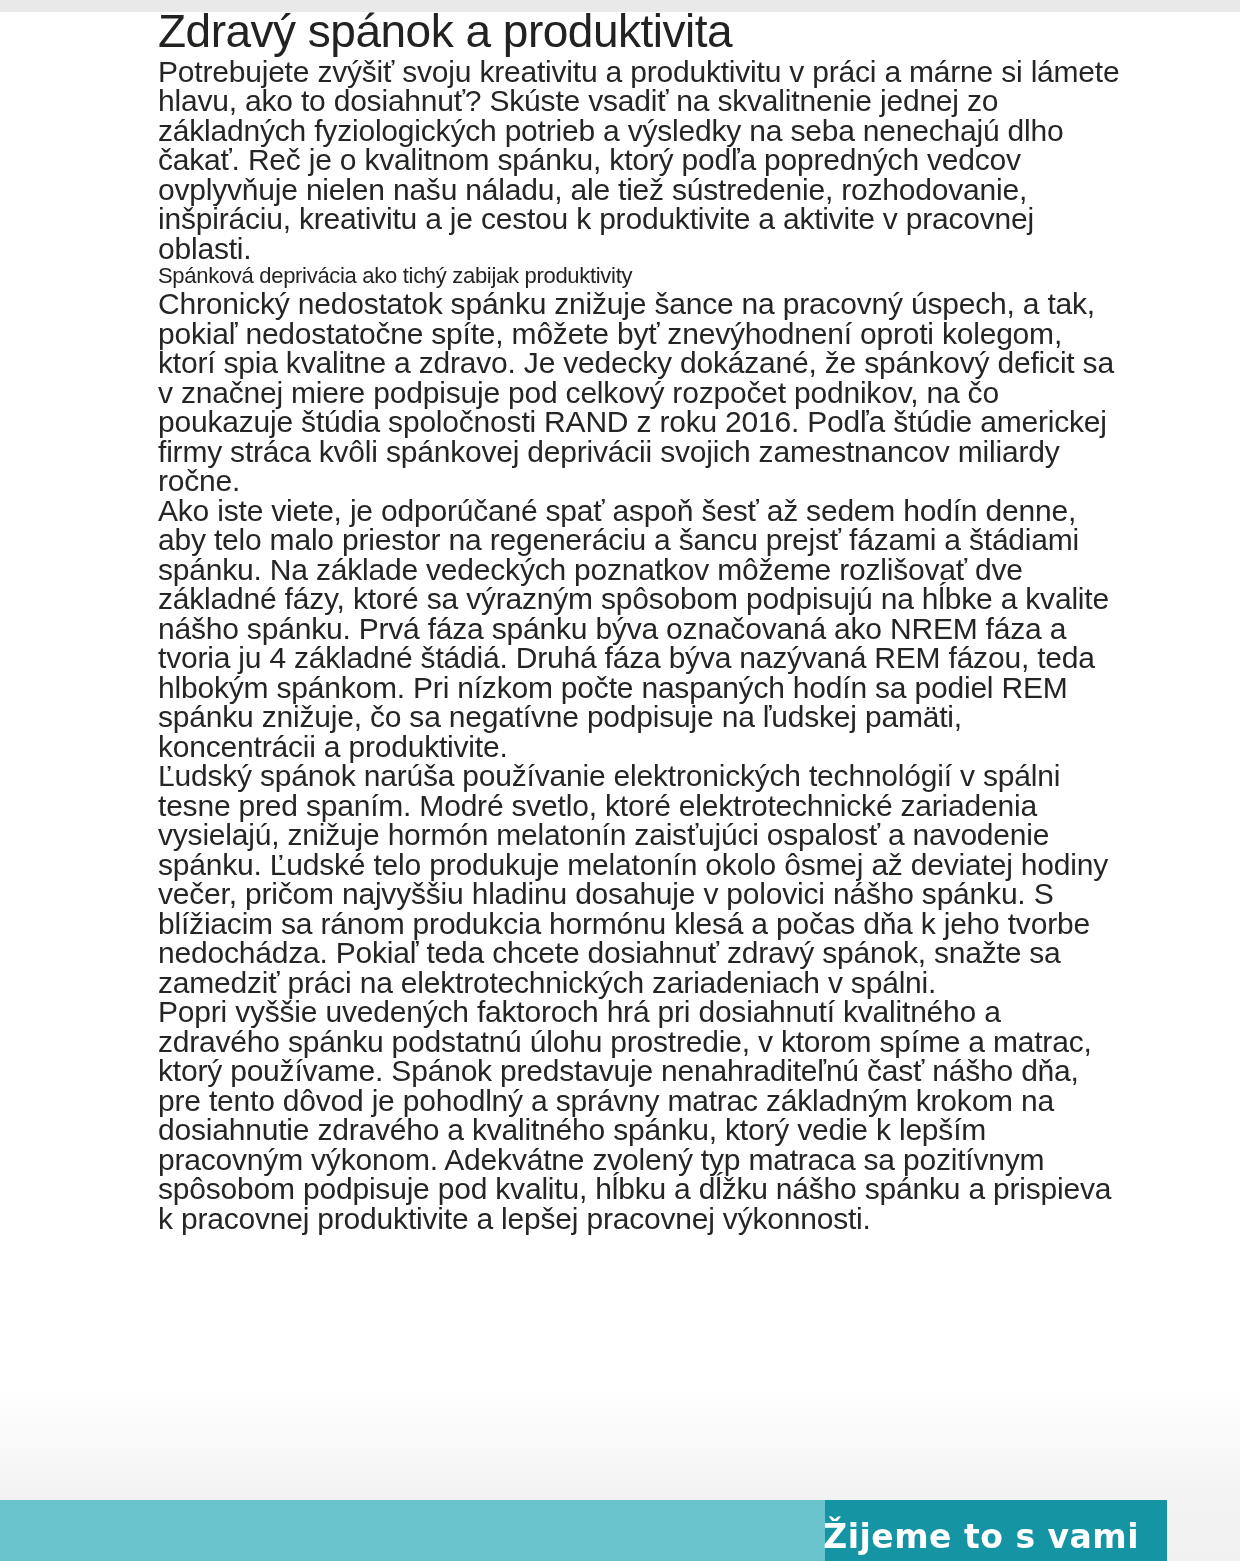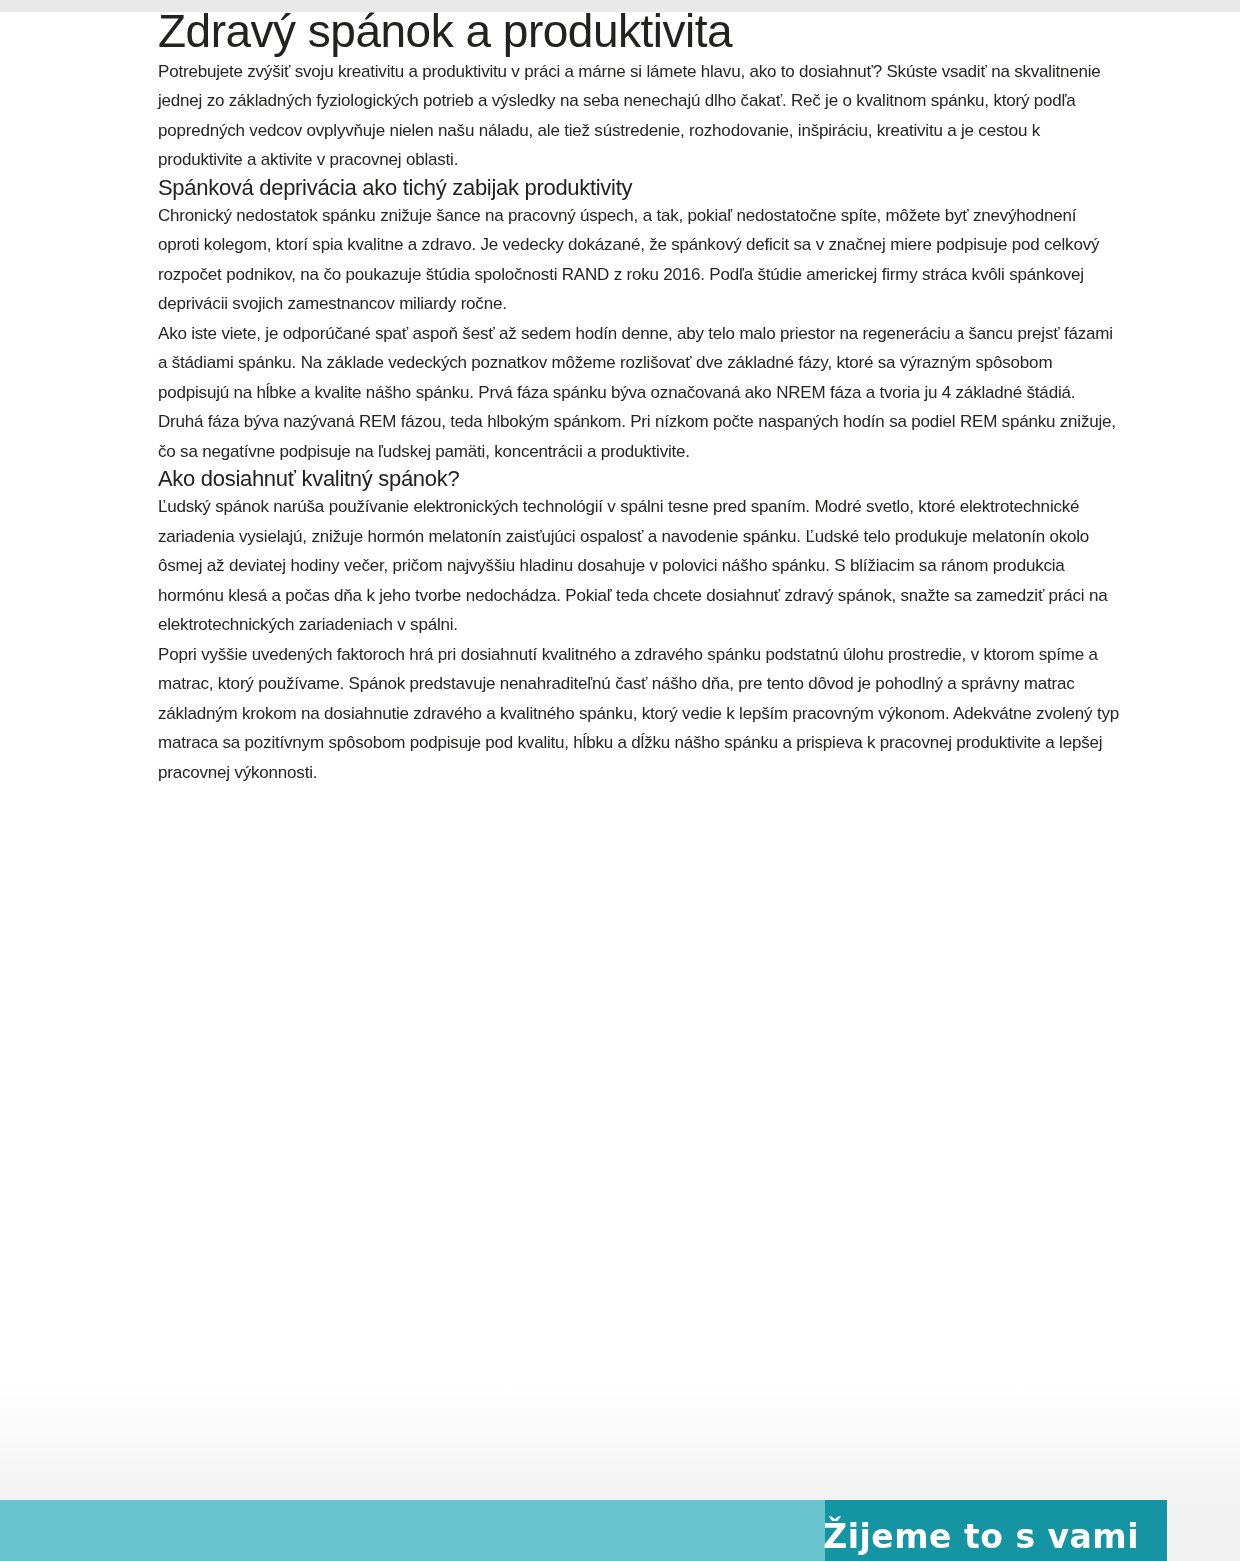--- a/index.html
+++ b/index.html
@@ -25,21 +25,21 @@
   h1.title {
     margin: -6px 0 0 0;
     font-size: 46px;
     font-weight: 400;
     letter-spacing: -0.5px;
     line-height: 1.1;
     color: #232221;
   }
   p.body-text {
     margin: 0;
-    font-size: 17px;
+    font-size: 30px;
     line-height: 29.5px;
     letter-spacing: -0.2px;
     text-align: left;
     color: #262524;
   }
   .para-intro        { margin-top: 58px; }
   h2.section-heading {
     margin: 0;
     font-size: 22px;
     font-weight: 400;
@@ -94,21 +94,20 @@
 
     <p class="body-text para-intro">Potrebujete zvýšiť svoju kreativitu a produktivitu v práci a márne si lámete hlavu, ako to dosiahnuť? Skúste vsadiť na skvalitnenie jednej zo základných fyziologických potrieb a výsledky na seba nenechajú dlho čakať. Reč je o kvalitnom spánku, ktorý podľa popredných vedcov ovplyvňuje nielen našu náladu, ale tiež sústredenie, rozhodovanie, inšpiráciu, kreativitu a je cestou k produktivite a aktivite v pracovnej oblasti.</p>
 
     <h2 class="section-heading heading-1">Spánková deprivácia ako tichý zabijak produktivity</h2>
 
     <p class="body-text para-1">Chronický nedostatok spánku znižuje šance na pracovný úspech, a tak, pokiaľ nedostatočne spíte, môžete byť znevýhodnení oproti kolegom, ktorí spia kvalitne a zdravo. Je vedecky dokázané, že spánkový deficit sa v značnej miere podpisuje pod celkový rozpočet podnikov, na čo poukazuje štúdia spoločnosti RAND z roku 2016. Podľa štúdie americkej firmy stráca kvôli spánkovej deprivácii svojich zamestnancov miliardy ročne.</p>
 
 
     <p class="body-text para-2">Ako iste viete, je odporúčané spať aspoň šesť až sedem hodín denne, aby telo malo priestor na regeneráciu a šancu prejsť fázami a štádiami spánku. Na základe vedeckých poznatkov môžeme rozlišovať dve základné fázy, ktoré sa výrazným spôsobom podpisujú na hĺbke a kvalite nášho spánku. Prvá fáza spánku býva označovaná ako NREM fáza a tvoria ju 4 základné štádiá. Druhá fáza býva nazývaná REM fázou, teda hlbokým spánkom. Pri nízkom počte naspaných hodín sa podiel REM spánku znižuje, čo sa negatívne podpisuje na ľudskej pamäti, koncentrácii a produktivite.</p>
 
-    <h2 class="section-heading heading-3">Ako dosiahnuť kvalitný spánok?</h2>
 
     <p class="body-text para-3">Ľudský spánok narúša používanie elektronických technológií v spálni tesne pred spaním. Modré svetlo, ktoré elektrotechnické zariadenia vysielajú, znižuje hormón melatonín zaisťujúci ospalosť a navodenie spánku. Ľudské telo produkuje melatonín okolo ôsmej až deviatej hodiny večer, pričom najvyššiu hladinu dosahuje v polovici nášho spánku. S blížiacim sa ránom produkcia hormónu klesá a počas dňa k jeho tvorbe nedochádza. Pokiaľ teda chcete dosiahnuť zdravý spánok, snažte sa zamedziť práci na elektrotechnických zariadeniach v spálni.</p>
 
     <p class="body-text para-4">Popri vyššie uvedených faktoroch hrá pri dosiahnutí kvalitného a zdravého spánku podstatnú úlohu prostredie, v ktorom spíme a matrac, ktorý používame. Spánok predstavuje nenahraditeľnú časť nášho dňa, pre tento dôvod je pohodlný a správny matrac základným krokom na dosiahnutie zdravého a kvalitného spánku, ktorý vedie k lepším pracovným výkonom. Adekvátne zvolený typ matraca sa pozitívnym spôsobom podpisuje pod kvalitu, hĺbku a dĺžku nášho spánku a prispieva k pracovnej produktivite a lepšej pracovnej výkonnosti.</p>
 
   </main>
 
   <footer class="footer-band">
     <div class="slogan-block">
       <span class="slogan-text">Žijeme to s vami</span>

